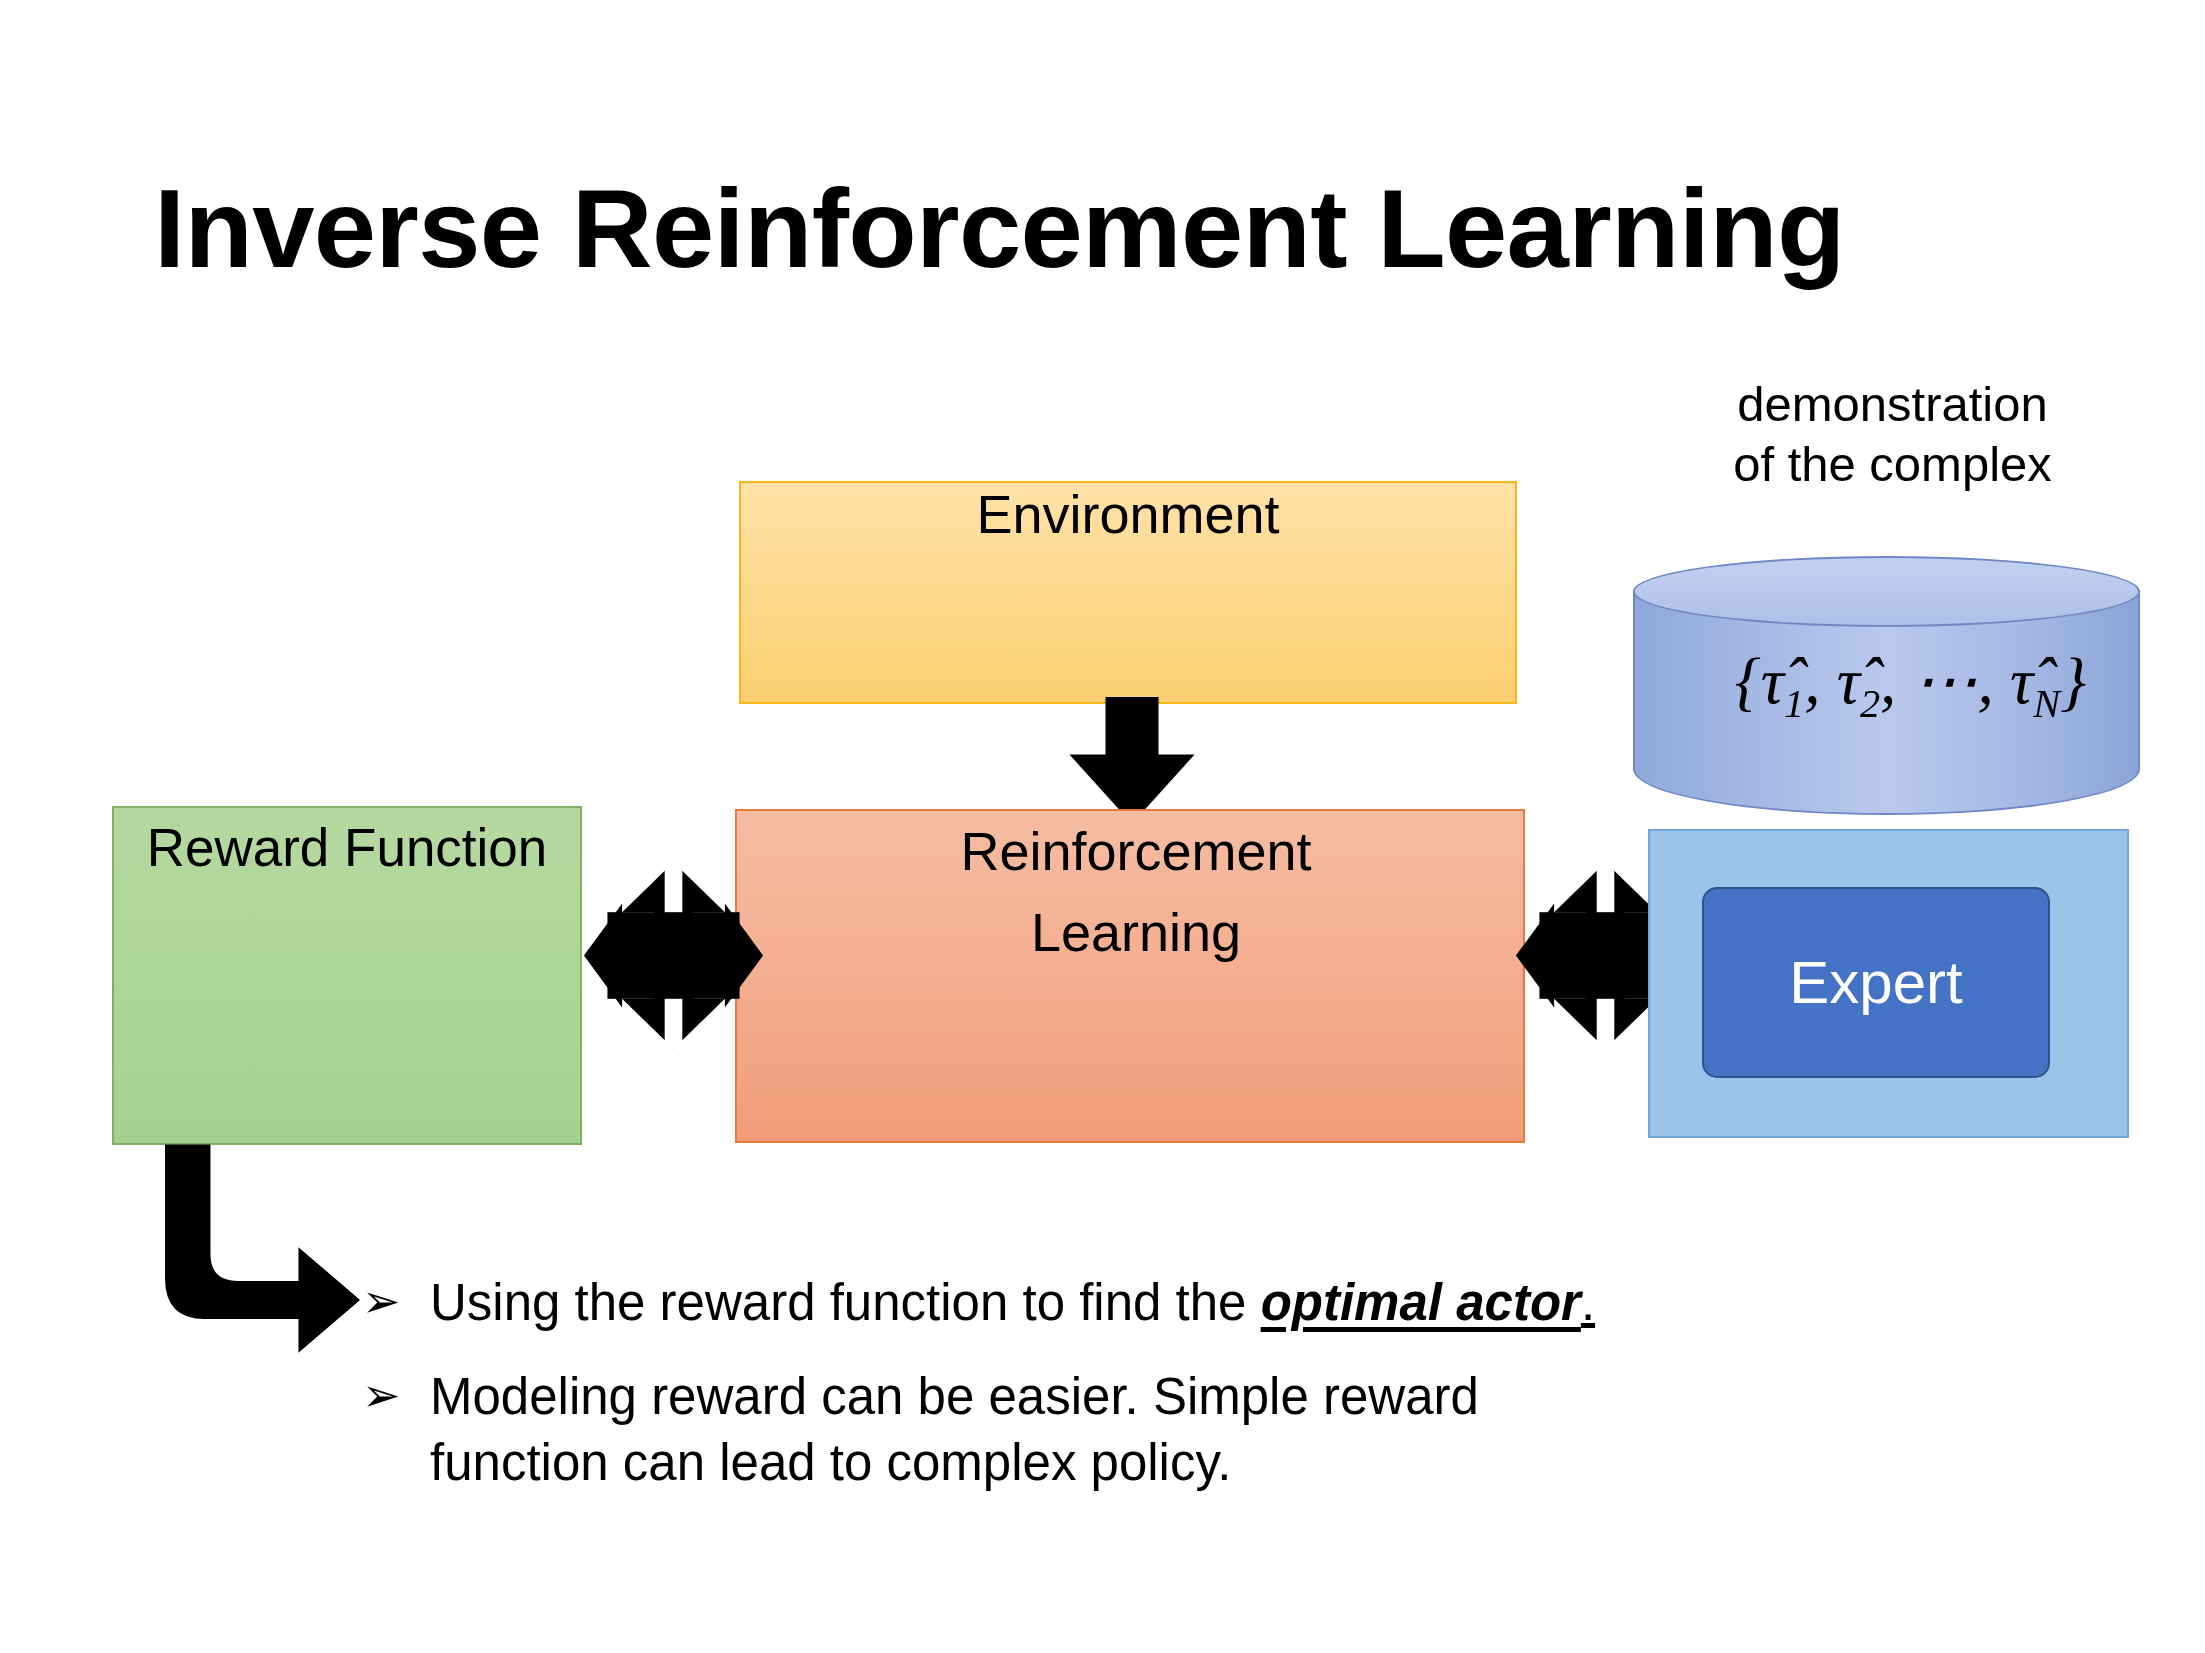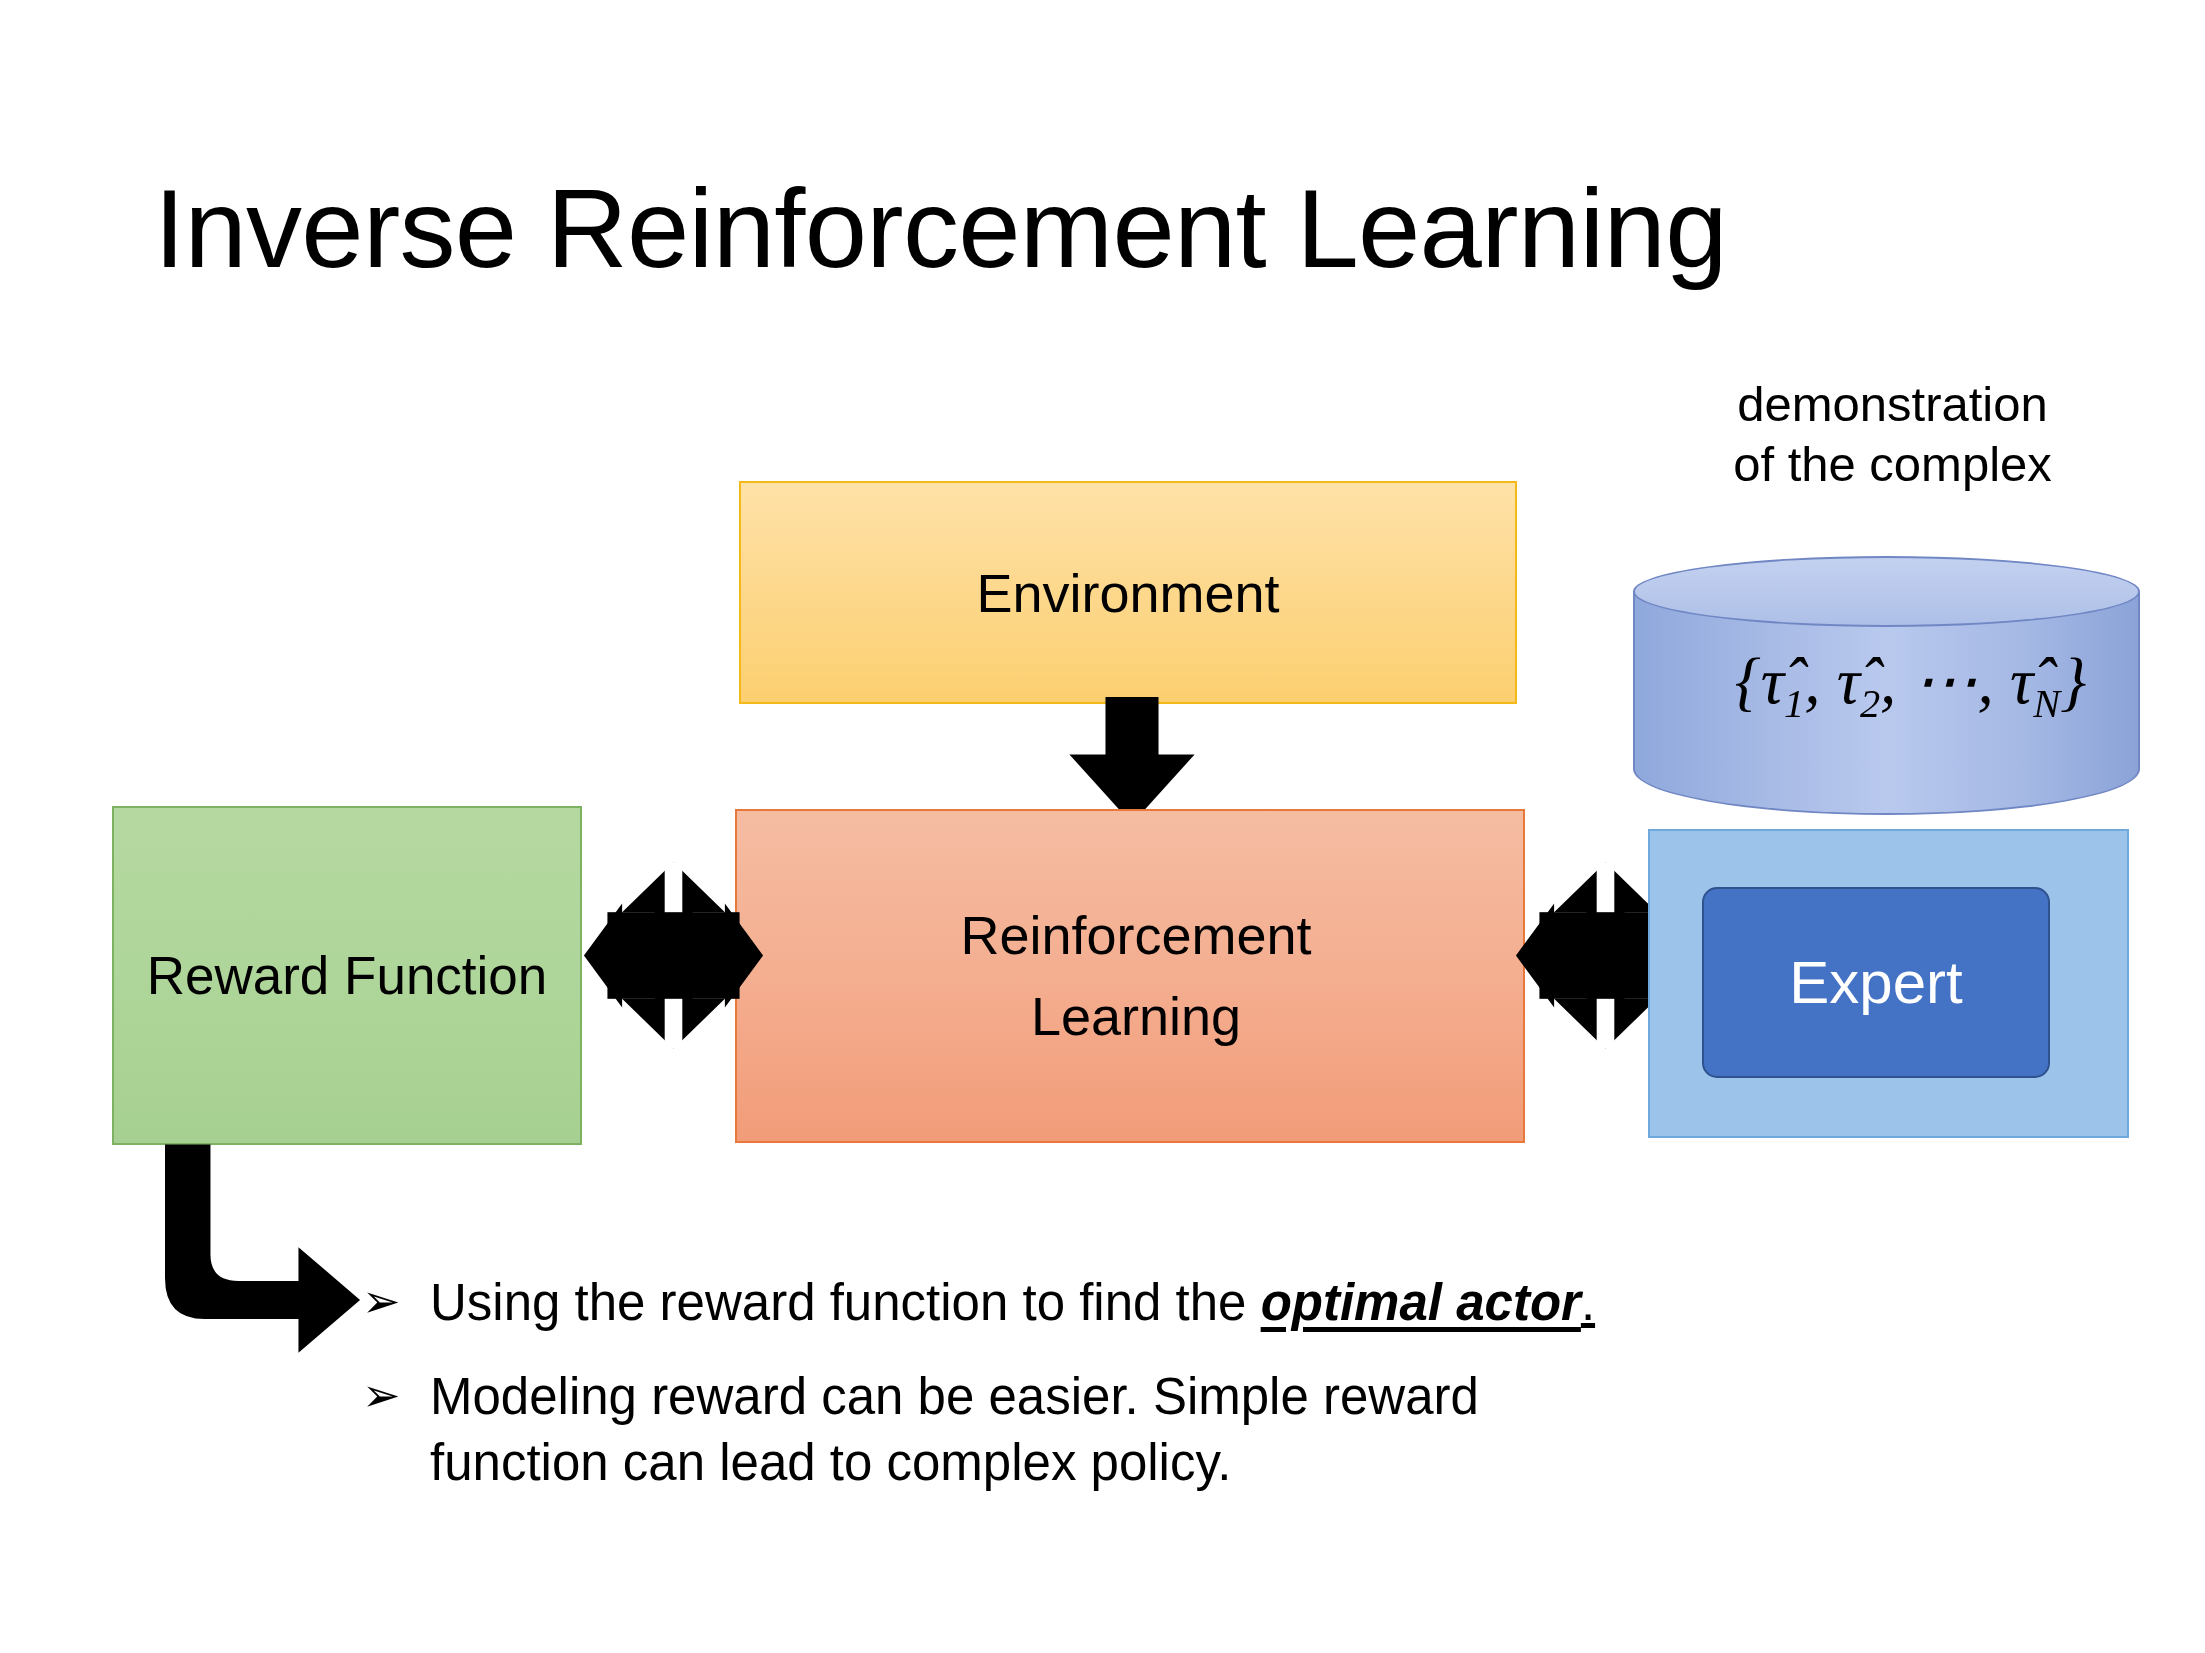--- a/index.html
+++ b/index.html
@@ -24,32 +24,32 @@
   }
 
   
   #slide-title {
     position: absolute;
     left: 154px;
     top: 173px;
     width: 1882px;
     font-size: 112px;
     line-height: 1.0;
-    font-weight: 400;
+    font-weight: 700;
     letter-spacing: -0.7px;
     color: #000000;
     white-space: nowrap;
   }
 
   
   .box {
     position: absolute;
     box-sizing: border-box;
     display: flex;
-    align-items: center;
+    align-items: flex-start;
     justify-content: center;
     text-align: center;
   }
 
   #env-box {
     left: 739px;
     top: 481px;
     width: 778px;
     height: 223px;
     background: linear-gradient(180deg, #FFE2A8 0%, #FDD98F 45%, #FCCF70 100%);

